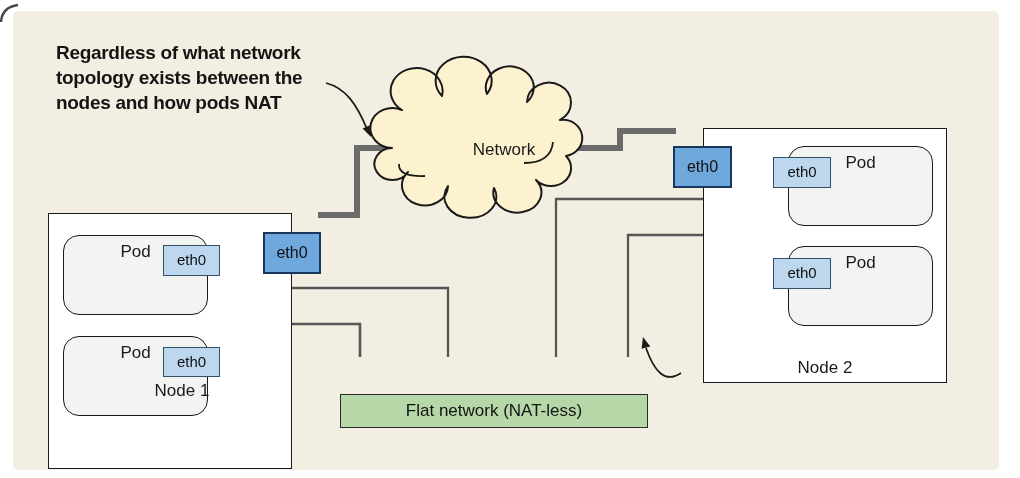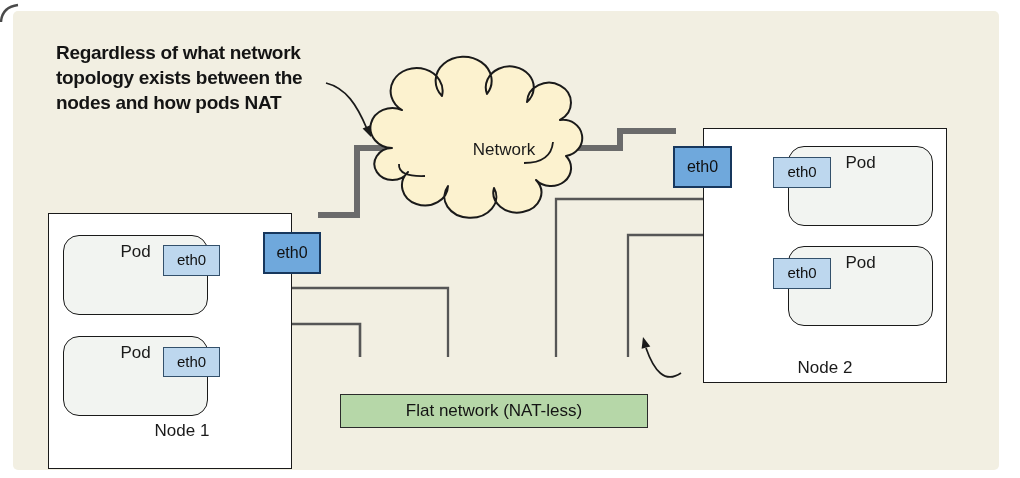--- a/index.html
+++ b/index.html
@@ -52,21 +52,21 @@
     <polygon points="371,137 362.6,128.5 370.9,125.1" fill="#1a1a1a"></polygon>
     <path d="M681,373 C665,384 654,371 646,348" fill="none" stroke="#1a1a1a" stroke-width="1.7"></path>
     <polygon points="643,337 650.3,346.4 641.6,348.8" fill="#1a1a1a"></polygon>
   </svg>
 
   <div class="abs node-box" style="left:48px;top:175px;width:244px;height:256px;"></div>
   <div class="abs pod-box" style="left:63px;top:197px;width:145px;height:80px;"></div>
   <div class="abs pod-box" style="left:63px;top:298px;width:145px;height:80px;"></div>
   <div class="lbl" style="left:63px;top:242px;width:145px;">Pod</div>
   <div class="lbl" style="left:63px;top:343px;width:145px;">Pod</div>
-  <div class="lbl" style="left:48px;top:421px;width:268px;">Node 1</div>
+  <div class="lbl" style="left:48px;top:381px;width:268px;">Node 1</div>
   <div class="abs eth-pod" style="left:163px;top:207px;width:57px;height:31px;line-height:28px;">eth0</div>
   <div class="abs eth-pod" style="left:163px;top:309px;width:57px;height:30px;line-height:27px;">eth0</div>
   <div class="abs eth-node" style="left:263px;top:194px;width:58px;height:42px;line-height:38px;">eth0</div>
 
   <div class="abs node-box" style="left:703px;top:90px;width:244px;height:255px;"></div>
   <div class="abs pod-box" style="left:788px;top:108px;width:145px;height:80px;"></div>
   <div class="abs pod-box" style="left:788px;top:208px;width:145px;height:80px;"></div>
   <div class="lbl" style="left:788px;top:153px;width:145px;">Pod</div>
   <div class="lbl" style="left:788px;top:253px;width:145px;">Pod</div>
   <div class="lbl" style="left:703px;top:310px;width:244px;margin-top:48px;">Node 2</div>

